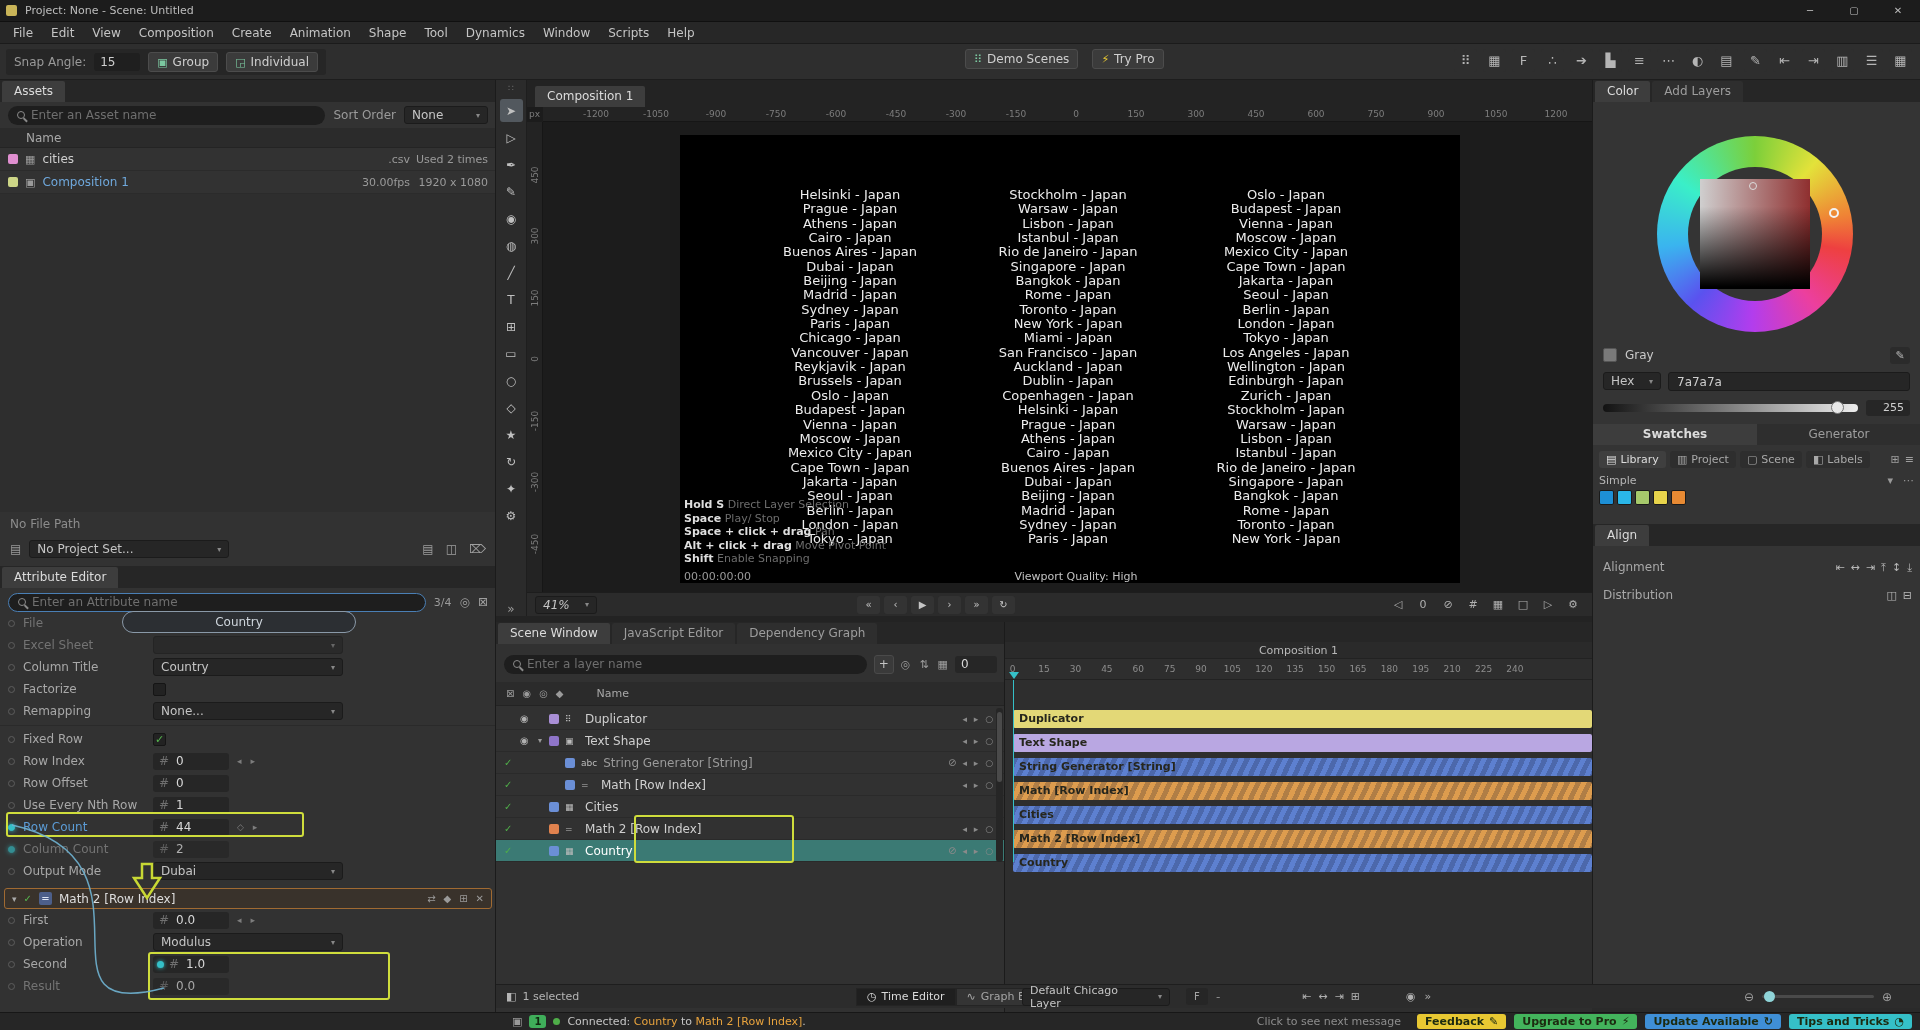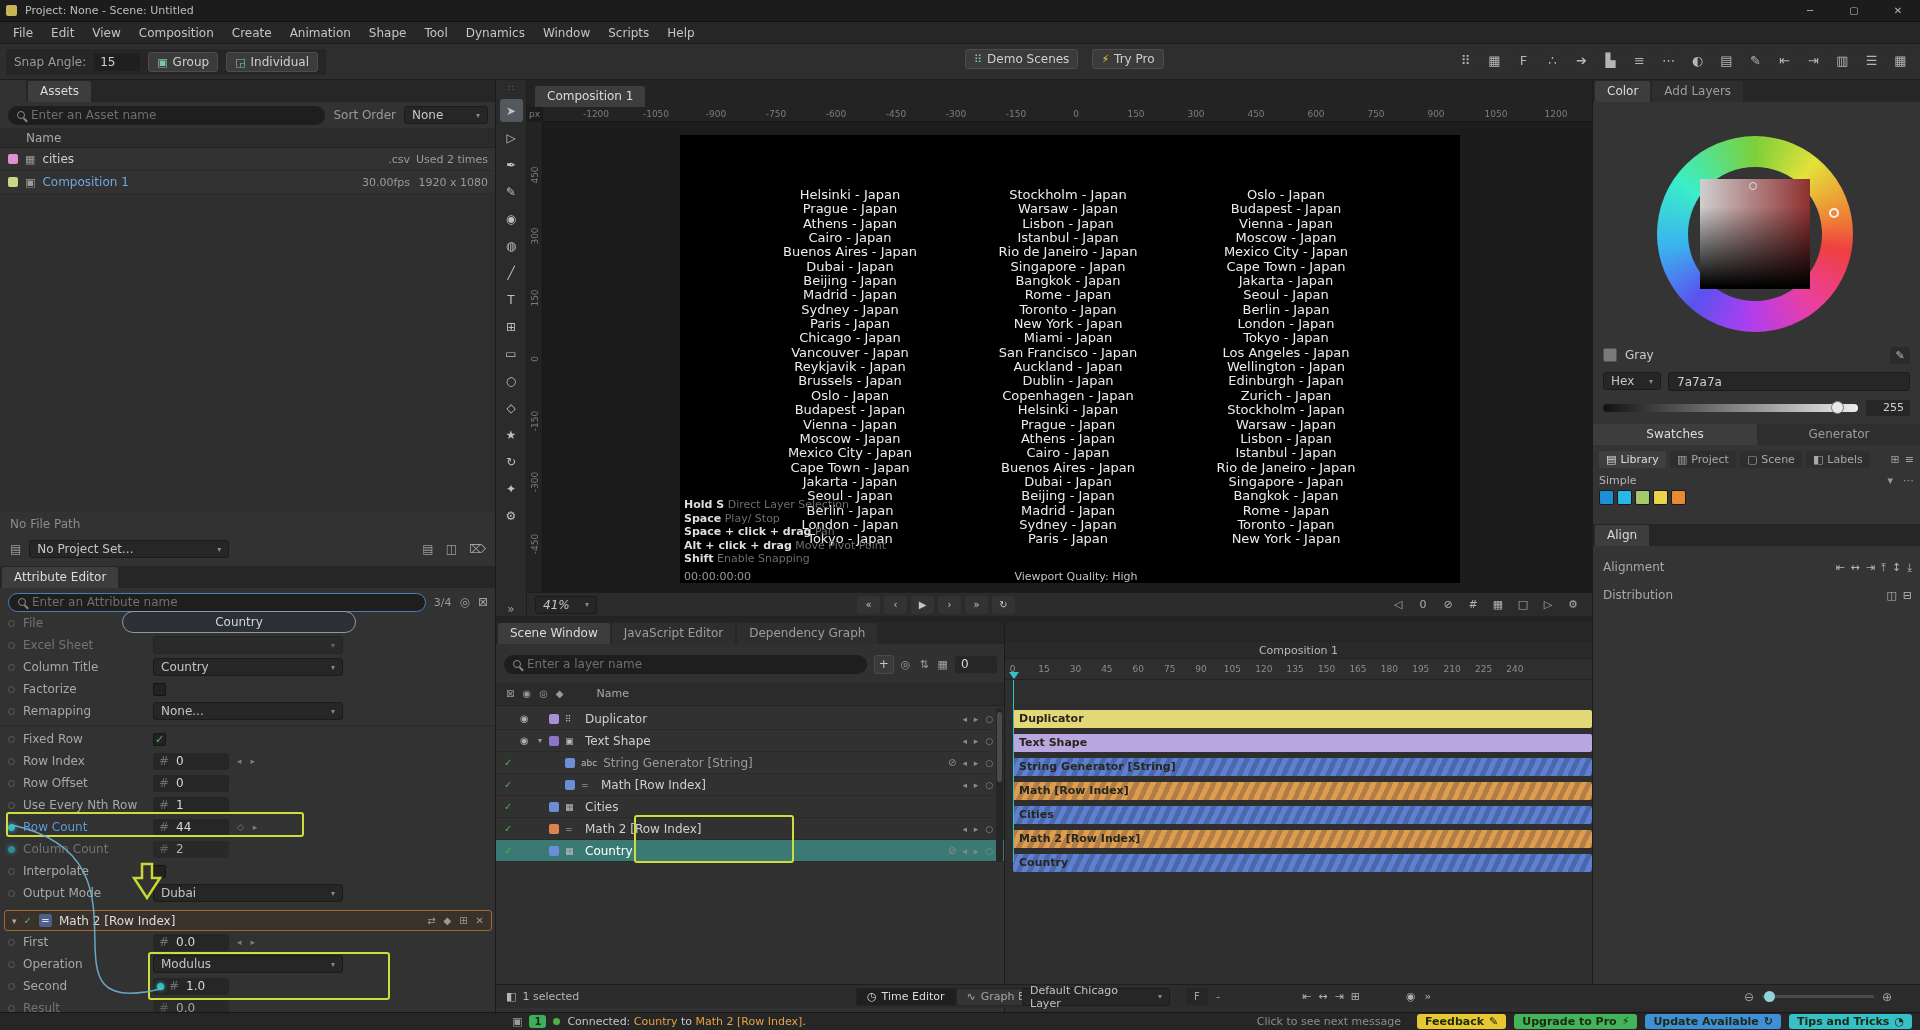--- a/index.html
+++ b/index.html
@@ -39,21 +39,21 @@
   .numbox { background:#262626; border-radius:3px; height:17px; display:flex; align-items:center; padding:0 6px; width:76px; color:#d8d8d8; font-size:12px; position:relative; }
   .numbox .hash { color:#6f6f6f; margin-right:7px; }
   .chkbox { width:13px; height:13px; background:#222; border:1px solid #151515; border-radius:2px; display:flex; align-items:center; justify-content:center; font-size:11px; color:#56b94f; font-weight:bold; }
   .sock { width:7px; height:7px; border:1px solid #5d5d5d; border-radius:50%; flex:none; }
   .sock.on { background:#35c0c8; border-color:#35c0c8; box-shadow:0 0 5px #35c0c8; }
   .tabstrip { background:#262626; display:flex; align-items:flex-end; height:22px; padding-left:2px; }
   .tab { padding:3px 12px 4px; background:#2e2e2e; color:#9d9d9d; font-size:12px; margin-right:2px; border-radius:2px 2px 0 0; }
   .tab.active { background:#3d3d3d; color:#dcdcdc; }
 
   
-  .leftpanel { position:absolute; left:0; top:80px; width:496px; height:932px; background:#323232; border-right:1px solid #1b1b1b; overflow:hidden;padding-left:26px; }
+  .leftpanel { position:absolute; left:0; top:80px; width:496px; height:932px; background:#323232; border-right:1px solid #1b1b1b; overflow:hidden; }
   .lp-search { position:absolute; left:0; top:22px; width:496px; height:26px; display:flex; align-items:center; padding:0 8px; gap:8px; background:#323232; }
   .thead { position:absolute; left:0; top:48px; width:496px; height:20px; background:#2b2b2b; display:flex; align-items:center; padding-left:26px; color:#a8a8a8; border-bottom:1px solid #242424; }
   .asset-rows { position:absolute; left:0; top:68px; width:496px; }
   .asset-row { position:relative; height:23px; display:flex; align-items:center; border-bottom:1px solid #2b2b2b; padding-left:8px; gap:7px; }
   .asset-row .chip { width:10px; height:10px; border-radius:2px; flex:none; }
   .asset-row .aicon { color:#9a9a9a; font-size:11px; }
   .asset-row .aname { font-size:12px; color:#cfcfcf; }
   .asset-row .ameta { position:absolute; right:86px; color:#9a9a9a; font-size:11px; }
   .asset-row .ausage { position:absolute; right:8px; color:#9a9a9a; font-size:11px; }
   .lp-void { position:absolute; left:0; top:114px; width:496px; height:318px; background:#2e2e2e; }
@@ -179,21 +179,21 @@
   .gray-chip { width:14px; height:14px; background:#7a7a7a; border:1px solid #555; border-radius:2px; }
   .eyedrop { margin-left:auto; width:20px; height:17px; background:#2b2b2b; border-radius:3px; color:#b5b5b5; font-size:11px; display:flex; align-items:center; justify-content:center; }
   .hex-row { position:absolute; left:10px; top:292px; right:10px; height:19px; display:flex; gap:7px; }
   .hex-input { flex:1; background:#262626; border:1px solid #1b1b1b; border-radius:3px; color:#cfcfcf; padding:0 8px; font-size:12px; font-family:inherit; outline:none; }
   .alpha-row { position:absolute; left:10px; top:320px; right:10px; height:16px; display:flex; align-items:center; gap:8px; }
   .alpha-track { flex:1; height:8px; border-radius:4px; background:linear-gradient(to right, #121212, #ededed); position:relative; }
   .alpha-thumb { position:absolute; right:14px; top:-3px; width:13px; height:13px; border-radius:50%; background:#e8e8e8; border:1px solid #777; }
   .alpha-val { width:44px; height:16px; background:#262626; border-radius:3px; text-align:right; padding:0 6px; color:#cfcfcf; font-size:11px; line-height:16px; }
   .subtabs { position:absolute; left:0; top:344px; width:328px; height:21px; display:flex; background:#262626; }
   .subtab { flex:1; text-align:center; line-height:21px; font-size:12px; color:#9d9d9d; background:#2e2e2e; }
-  .subtab.active { background:#3d3d3d; color:#dcdcdc; }
+  .subtab.active { background:#3d3d3d; color:#dcdcdc;font-weight:bold; }
   .lib-row { position:absolute; left:6px; top:370px; right:6px; height:18px; display:flex; gap:4px; align-items:center; }
   .lib-btn { height:17px; display:flex; align-items:center; gap:4px; padding:0 7px; font-size:11px; color:#a8a8a8; background:#2e2e2e; border-radius:3px; }
   .lib-btn.active { background:#3f3f3f; color:#dcdcdc; }
   .lib-view { margin-left:auto; display:flex; gap:5px; color:#9f9f9f; font-size:11px; }
   .simple-row { position:absolute; left:6px; top:392px; right:6px; height:16px; display:flex; align-items:center; color:#b5b5b5; font-size:11px; }
   .simple-row .sr-right { margin-left:auto; display:flex; gap:10px; color:#9a9a9a; }
   .chips-row { position:absolute; left:6px; top:410px; display:flex; gap:3px; }
   .cchip { width:15px; height:15px; border-radius:2px; border:1px solid #1a1a1a; }
   .align-head { position:absolute; left:0; top:444px; width:328px; height:22px; background:#262626; display:flex; align-items:flex-end; padding-left:2px; }
   .al-row { position:absolute; left:10px; right:8px; height:18px; display:flex; align-items:center; color:#a8a8a8; font-size:12px; }
@@ -425,25 +425,20 @@
           </span>
         <span class="kfnav">◇ ▸</span>
       </div>
       <div class="arow">
         <span class="sock on" style="opacity:.65"></span>
         <span class="albl dim">Column Count</span>
         <span class="numbox" style="opacity:.75">
             <span class="hash">#</span>
             <span>2</span>
           </span>
-      </div>
-      <div class="arow">
-        <span class="sock"></span>
-        <span class="albl">Interpolate</span>
-        <span class="chkbox"></span>
       </div>
       <div class="arow">
         <span class="sock"></span>
         <span class="albl">Output Mode</span>
         <span class="ddl" style="width:190px">
             <span>Dubai</span>
             <span class="caret">▾</span>
           </span>
       </div>
       <div class="mathgap"></div>

